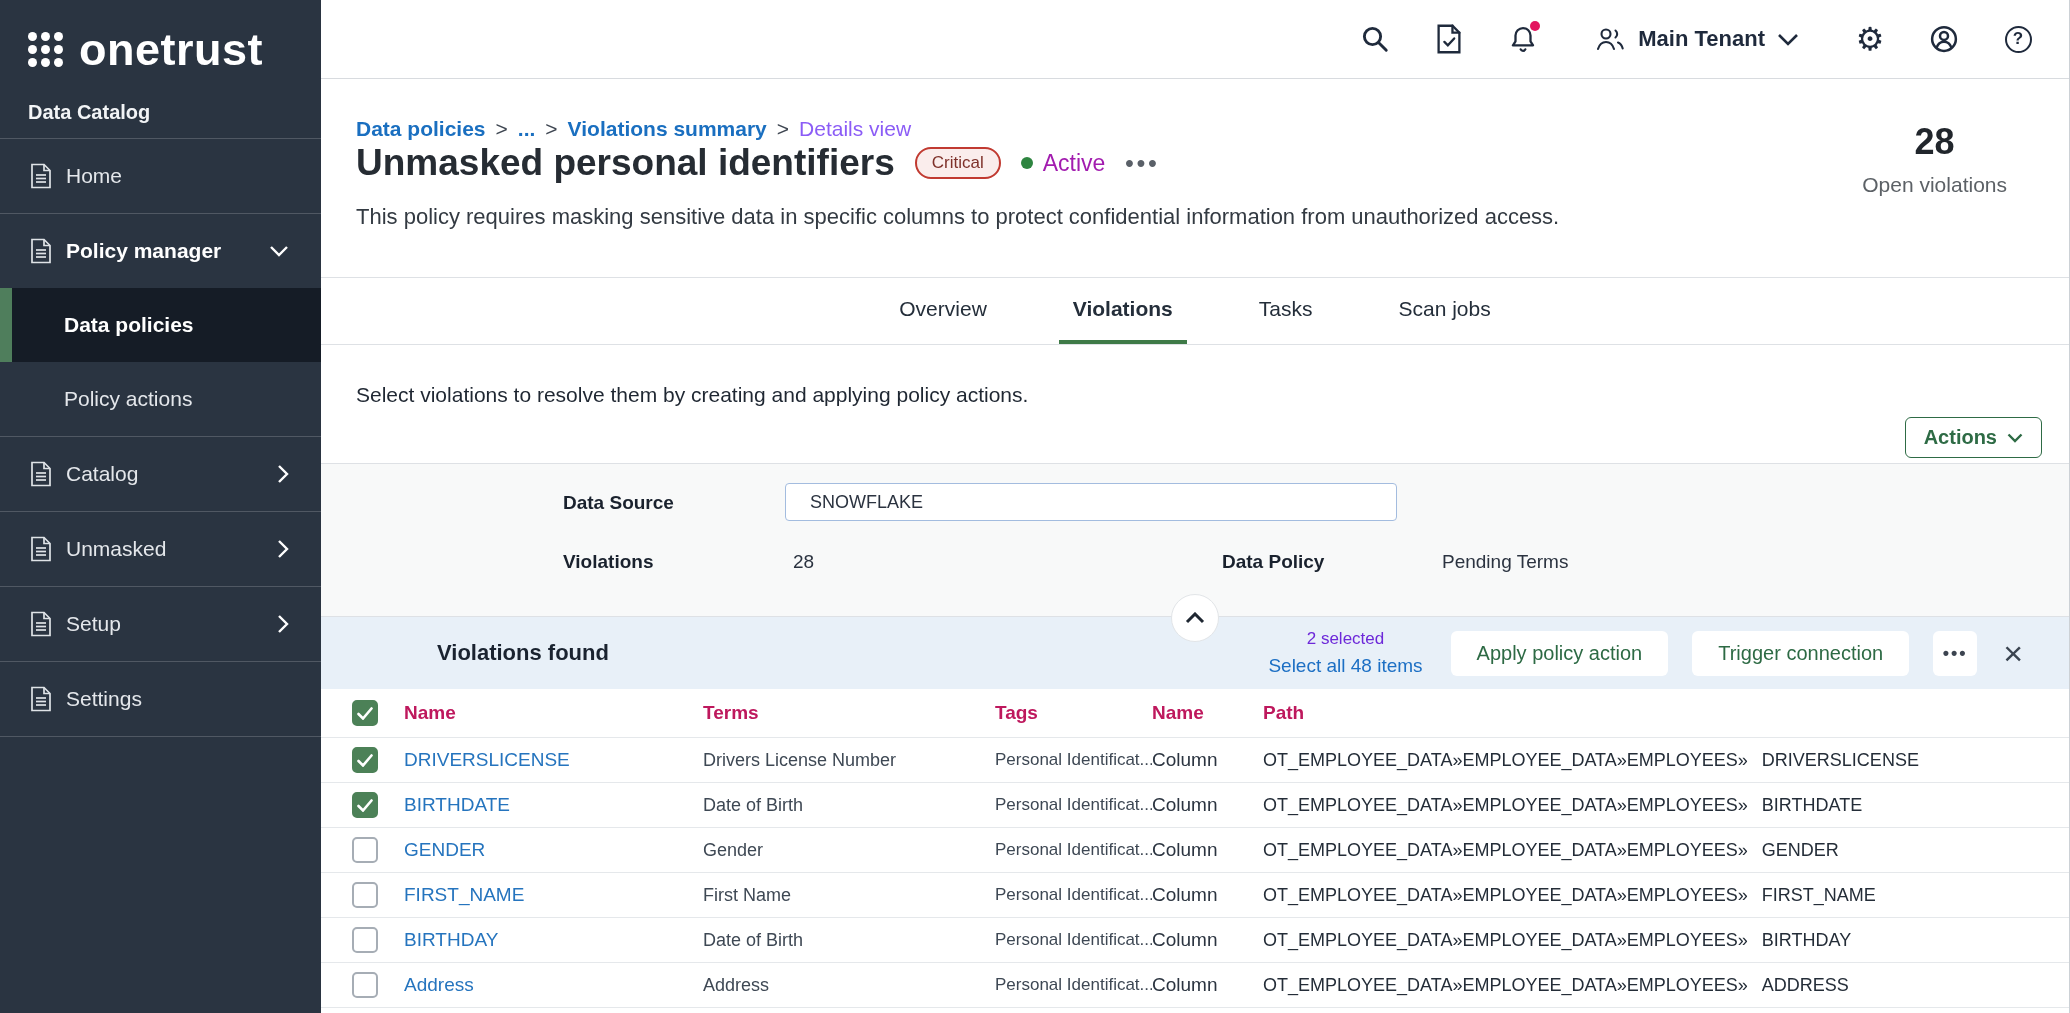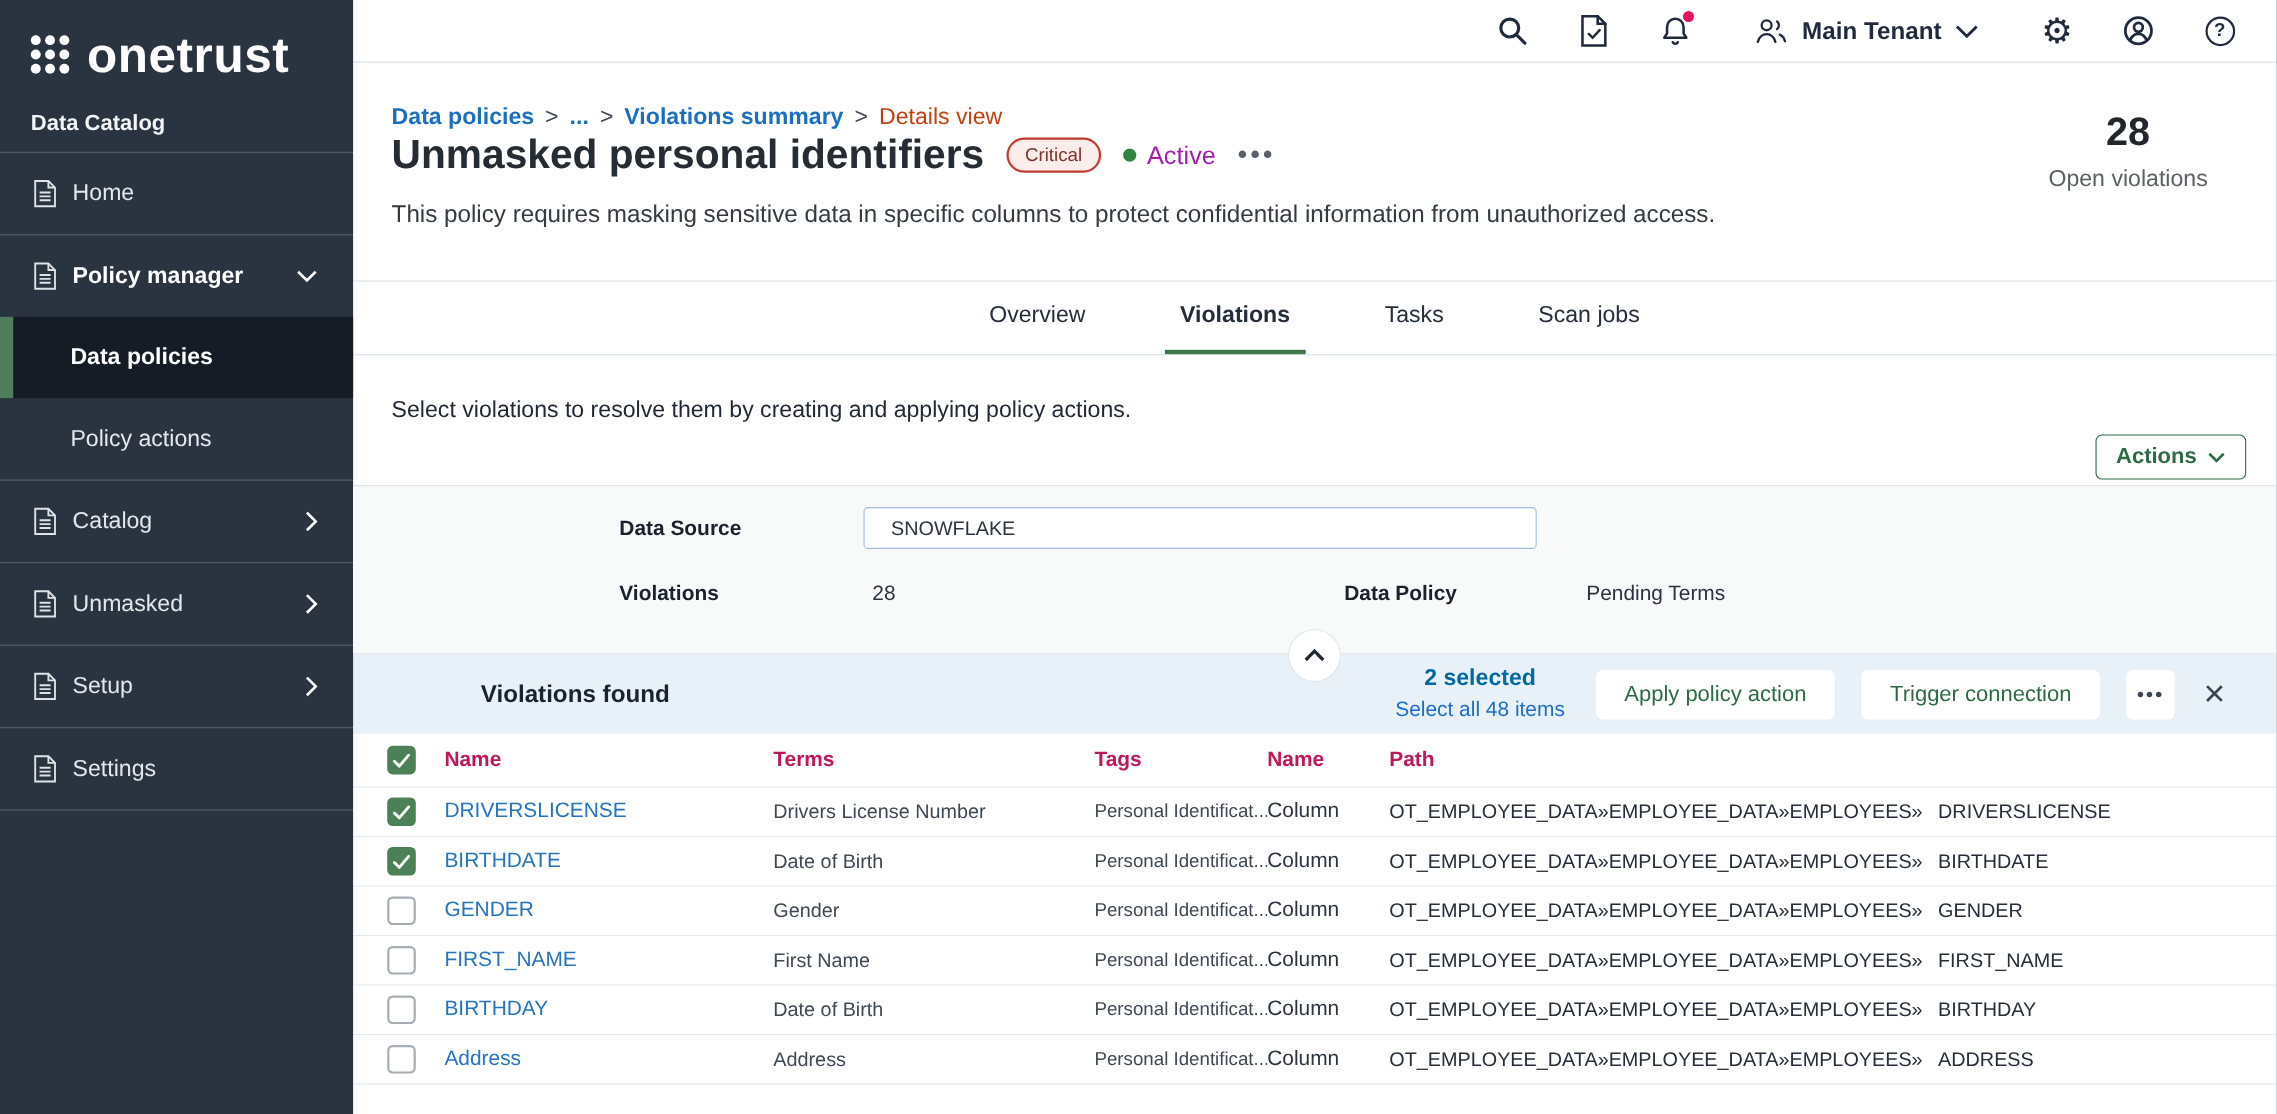--- a/index.html
+++ b/index.html
@@ -20,34 +20,34 @@
   .nav-item .lbl { flex:1; }
   .nav-item .chev { margin-right:32px; }
   .nav-item.bold .lbl { font-weight:700; color:#fff; }
   .nav-item.sub { padding-left:64px; }
   .nav-item.on { background:#151C26; font-weight:700; color:#fff; }
   .nav-item.on::before { content:""; position:absolute; left:0; top:0; bottom:0; width:12px; background:#4F7E5C; }
   .nav-sep { border-top:1px solid rgba(255,255,255,0.18); }
 
   
   .main { flex:1; display:flex; flex-direction:column; border-right:1px solid #CCD1D6; }
-  .topbar { height:57px; background:#fff; border-bottom:1px solid #D8DBDF; display:flex; align-items:center; justify-content:flex-end; gap:40px; padding-right:34px; }
+  .topbar { height:79px; background:#fff; border-bottom:1px solid #D8DBDF; display:flex; align-items:center; justify-content:flex-end; gap:40px; padding-right:34px; }
   .tb-ic { display:flex; align-items:center; justify-content:center; width:34px; height:34px; cursor:pointer; position:relative; color:#1F2A3C; }
   .tenant { display:flex; align-items:center; gap:12px; cursor:pointer; margin:0 14px; }
   .tenant .t-label { font-size:22px; font-weight:700; color:#1F2A3C; }
   .badge-dot { position:absolute; top:-1px; right:0; width:10px; height:10px; border-radius:50%; background:#E3145F; }
   .gear-glyph { font-family:"DejaVu Sans",sans-serif; font-size:32px; line-height:1; color:#1F2A3C; }
   .help-circle { width:27px; height:27px; border:2.4px solid #1F2A3C; border-radius:50%; display:flex; align-items:center; justify-content:center; font-size:17px; font-weight:700; color:#1F2A3C; }
 
   
   .page-head { height:198px; position:relative; padding:38px 0 0 35px; }
   .breadcrumb { font-size:21px; display:flex; gap:10px; align-items:center; }
   .breadcrumb .bc-link { color:#1A6FC0; font-weight:600; cursor:pointer; }
   .breadcrumb .bc-sep { color:#3F4752; }
-  .breadcrumb .bc-current { color:#c2410c; }
+  .breadcrumb .bc-current { color:#8b5cf6; }
   .title-row { display:flex; align-items:center; gap:20px; margin-top:1px; }
   .page-title { font-size:37px; font-weight:600; color:#262C33; }
   .crit-badge { border:2px solid #C13A31; background:#FAEDEC; color:#7E312A; border-radius:999px; font-size:17px; padding:4px 15px; }
   .status { display:flex; align-items:center; gap:10px; font-size:23px; color:#a21caf; }
   .status .dot { width:12px; height:12px; border-radius:50%; background:#2E8540; }
   .kebab { color:#5A6068; font-size:24px; letter-spacing:3px; font-weight:700; cursor:pointer; line-height:0.5; }
   .descr { margin-top:20px; font-size:22px; color:#333A42; }
   .stat { position:absolute; top:42px; right:62px; text-align:center; }
   .stat .num { font-size:36px; font-weight:700; color:#21262C; }
   .stat .cap { margin-top:10px; font-size:21px; color:#5C6166; }
@@ -67,21 +67,21 @@
   .fp-label { position:absolute; font-size:19px; font-weight:700; color:#1A222E; }
   .fp-value { position:absolute; font-size:19px; color:#2B3340; }
   .fp-input { position:absolute; left:464px; top:19px; width:612px; height:38px; border:1px solid #A3BCDF; border-radius:4px; background:#fff; font-size:18px; color:#2B3340; padding-left:24px; font-family:inherit; }
   .collapse-btn { position:absolute; left:850px; top:130px; width:48px; height:48px; border-radius:50%; background:#fff; border:1px solid #E2E5E8; display:flex; align-items:center; justify-content:center; cursor:pointer; z-index:5; }
 
   
   .sel-bar { height:72px; background:#E8F0F8; display:flex; align-items:center; padding:0 46px 0 116px; }
   .sel-title { font-size:22px; font-weight:700; color:#1A2330; }
   .sel-right { margin-left:auto; display:flex; align-items:center; gap:24px; }
   .sel-count { text-align:center; margin-right:4px; }
-  .sel-count .cnt { font-size:21px; font-weight:700; color:#0369a1; }
+  .sel-count .cnt { font-size:17px; font-weight:400; color:#6d28d9; }
   .sel-count .all { margin-top:6px; font-size:19px; color:#1C6FC4; cursor:pointer; }
   .white-btn { height:45px; background:#fff; border:none; border-radius:6px; font-size:20px; color:#2D6A44; padding:0 26px; cursor:pointer; font-family:inherit; }
   .more-btn { width:44px; padding:0; color:#3C4450; font-size:18px; letter-spacing:2px; font-weight:700; }
   .close-x { font-size:34px; color:#3A4450; cursor:pointer; line-height:1; margin-left:2px; }
 
   
   .vt-head, .trow { display:grid; grid-template-columns:52px 299px 292px 157px 111px 1fr; align-items:center; padding-left:31px; }
   .vt-head { height:48px; font-size:19px; font-weight:700; color:#be185d; }
   .trow { height:45px; border-top:1px solid #E5E8EB; }
   .trow-partial { height:6px; border-top:1px solid #E5E8EB; }

